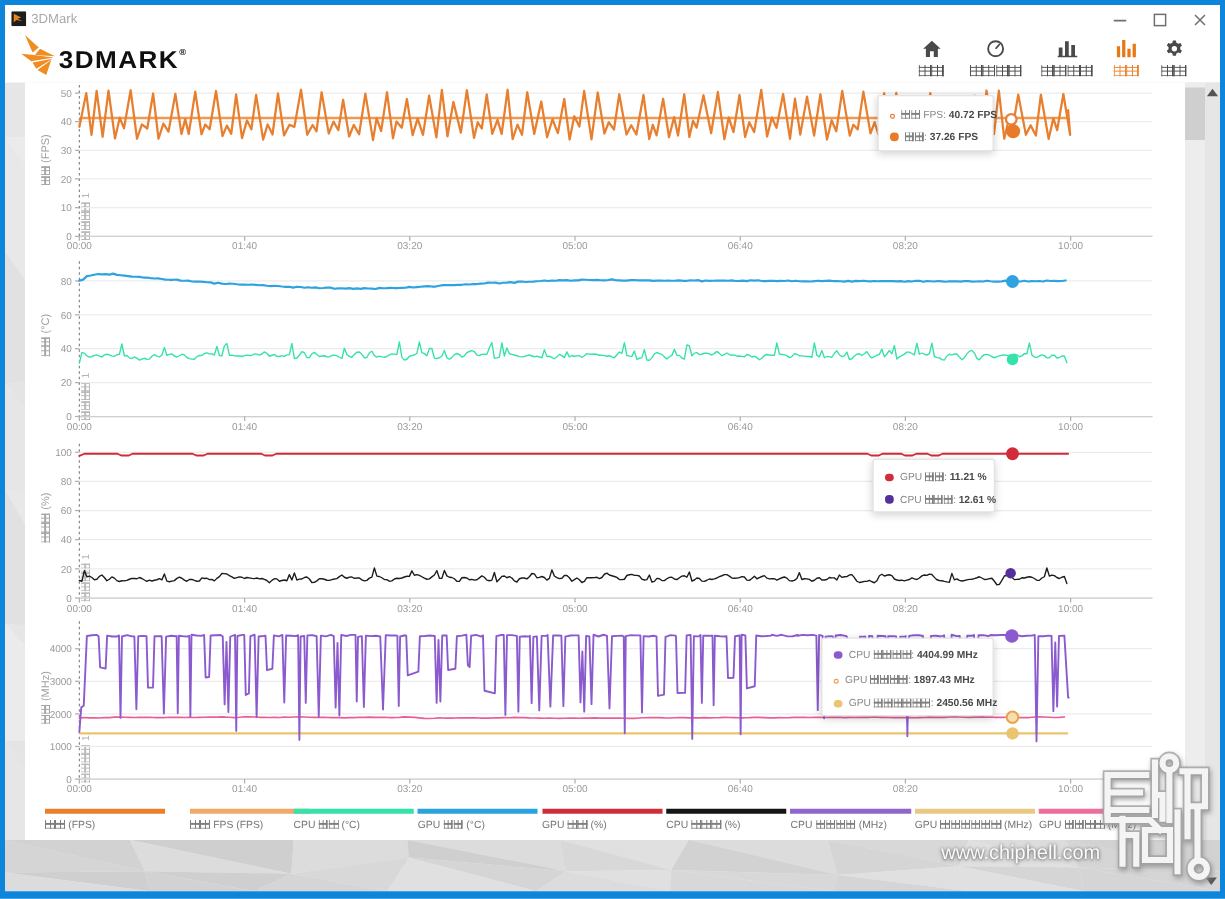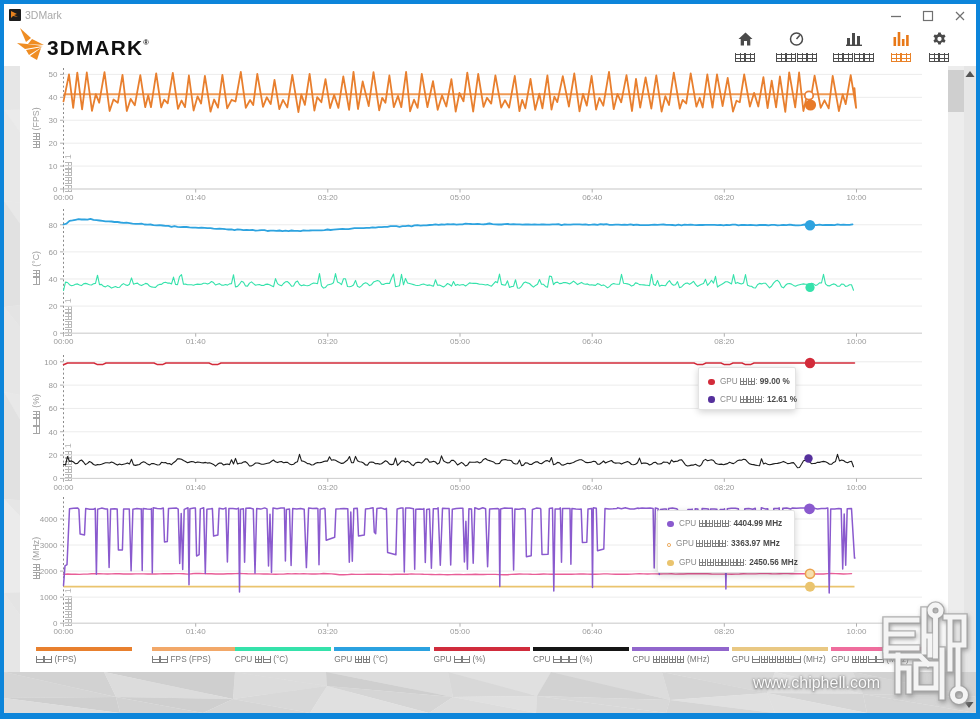--- a/index.html
+++ b/index.html
@@ -497,27 +497,31 @@
   <div class="vlab" style="left:2px;top:119px;width:60px;text-align:center;"><i class="hz" style="--c:#9e9e9e"></i><i class="hz" style="--c:#9e9e9e"></i> (FPS)</div>
   <div class="vlab" style="left:2px;top:259px;width:60px;text-align:center;"><i class="hz" style="--c:#9e9e9e"></i><i class="hz" style="--c:#9e9e9e"></i> (°C)</div>
   <div class="vlab" style="left:2px;top:405px;width:60px;text-align:center;"><i class="hz" style="--c:#9e9e9e"></i><i class="hz" style="--c:#9e9e9e"></i><i class="hz" style="--c:#9e9e9e"></i> (%)</div>
   <div class="vlab" style="left:2px;top:549px;width:60px;text-align:center;"><i class="hz" style="--c:#9e9e9e"></i><i class="hz" style="--c:#9e9e9e"></i> (MHz)</div>
 
   <div class="ann" style="left:69px;top:178px;"><i class="hz" style="--c:#b4b4b4"></i><i class="hz" style="--c:#b4b4b4"></i><i class="hz" style="--c:#b4b4b4"></i><i class="hz" style="--c:#b4b4b4"></i> 1</div>
   <div class="ann" style="left:69px;top:322px;"><i class="hz" style="--c:#b4b4b4"></i><i class="hz" style="--c:#b4b4b4"></i><i class="hz" style="--c:#b4b4b4"></i><i class="hz" style="--c:#b4b4b4"></i> 1</div>
   <div class="ann" style="left:69px;top:467px;"><i class="hz" style="--c:#b4b4b4"></i><i class="hz" style="--c:#b4b4b4"></i><i class="hz" style="--c:#b4b4b4"></i><i class="hz" style="--c:#b4b4b4"></i> 1</div>
   <div class="ann" style="left:69px;top:612px;"><i class="hz" style="--c:#b4b4b4"></i><i class="hz" style="--c:#b4b4b4"></i><i class="hz" style="--c:#b4b4b4"></i><i class="hz" style="--c:#b4b4b4"></i> 1</div>
 
+  <div class="tip" style="left:698px;top:72px;width:93px;height:45px;">
+    <div class="row" style="top:10px;"><span class="odot" style="border-color:#e8813a"></span><i class="hz"></i><i class="hz"></i> FPS: <b>40.72 FPS</b></div>
+    <div class="row" style="top:27.5px;"><span class="dot" style="background:#e87a28"></span><i class="hz"></i><i class="hz"></i>: <b>37.26 FPS</b></div>
+  </div>
   <div class="tip" style="left:694px;top:363px;width:98px;height:43px;">
-    <div class="row" style="top:9px;"><span class="dot" style="background:#d22b3a"></span>GPU <i class="hz"></i><i class="hz"></i>: <b>99.00 %</b></div>
+    <div class="row" style="top:9px;"><span class="dot" style="background:#d22b3a"></span>GPU <i class="hz"></i><i class="hz"></i>: <b>11.21 %</b></div>
     <div class="row" style="top:26.5px;text-align:right;"><span class="dot" style="background:#55309c"></span>CPU <i class="hz"></i><i class="hz"></i><i class="hz"></i>: <b>12.61 %</b></div>
   </div>
   <div class="tip" style="left:653px;top:506px;width:138px;height:63px;padding-left:17px;">
     <div class="row" style="top:8px;"><span class="dot" style="background:#8a5ace"></span>CPU <i class="hz"></i><i class="hz"></i><i class="hz"></i><i class="hz"></i>: <b>4404.99 MHz</b></div>
-    <div class="row" style="top:27.5px;"><span class="odot" style="border-color:#eba24e"></span>GPU <i class="hz"></i><i class="hz"></i><i class="hz"></i><i class="hz"></i>: <b>3363.97 MHz</b></div>
+    <div class="row" style="top:27.5px;"><span class="odot" style="border-color:#eba24e"></span>GPU <i class="hz"></i><i class="hz"></i><i class="hz"></i><i class="hz"></i>: <b>1897.43 MHz</b></div>
     <div class="row" style="top:47px;"><span class="dot" style="background:#eac46e"></span>GPU <i class="hz"></i><i class="hz"></i><i class="hz"></i><i class="hz"></i><i class="hz"></i><i class="hz"></i>: <b>2450.56 MHz</b></div>
   </div>
 
   <div class="leg" style="left:32.0px;width:96.2px;">
         <div class="bar" style="background:#e8802e"></div>
         <div class="t"><i class="hz" style="--c:#757575;font-size:8.3px"></i><i class="hz" style="--c:#757575;font-size:8.3px"></i> (FPS)</div>
       </div>
 <div class="leg" style="left:148px;width:96.2px;">
         <div class="bar" style="background:#f2a869"></div>
         <div class="t"><i class="hz" style="--c:#757575;font-size:8.3px"></i><i class="hz" style="--c:#757575;font-size:8.3px"></i> FPS (FPS)</div>

